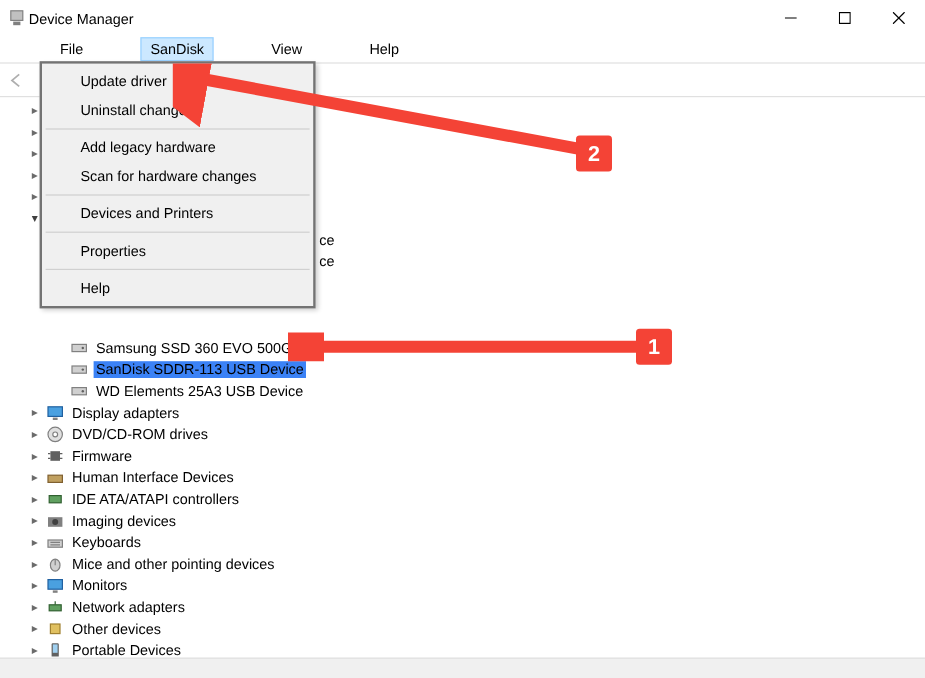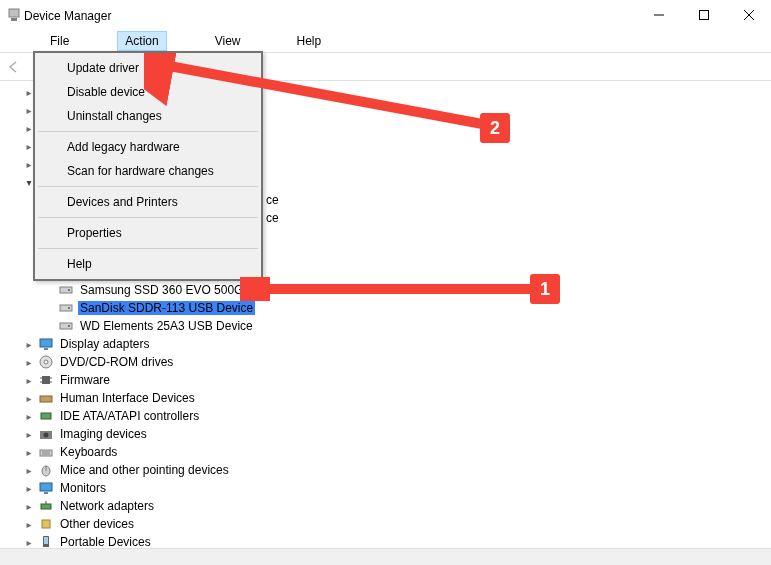--- a/index.html
+++ b/index.html
@@ -69,41 +69,40 @@
       <svg width="10" height="10">
           <line x1="0" y1="0" x2="10" y2="10" stroke="#000" stroke-width="1"></line>
           <line x1="10" y1="0" x2="0" y2="10" stroke="#000" stroke-width="1"></line>
         </svg>
     </div>
   </div>
 </div>
 
 <div class="menubar">
   <div class="menu-item">File</div>
-  <div class="menu-item active">Action</div>
+  <div class="menu-item active">SanDisk</div>
   <div class="menu-item">View</div>
   <div class="menu-item">Help</div>
 </div>
 
 <div class="toolbar">
   <div class="tool-btn">
     <svg width="14" height="14">
         <path d="M10 2 L4 7 L10 12" fill="none" stroke="#606060" stroke-width="1.5"></path>
       </svg>
   </div>
   <div class="tool-btn">
     <svg width="14" height="14">
         <path d="M4 2 L10 7 L4 12" fill="none" stroke="#a0a0a0" stroke-width="1.5"></path>
       </svg>
   </div>
 </div>
 
 <div class="dropdown">
   <div class="dropdown-item">Update driver</div>
-  <div class="dropdown-item">Disable device</div>
   <div class="dropdown-item">Uninstall changes</div>
   <div class="dropdown-sep"></div>
   <div class="dropdown-item">Add legacy hardware</div>
   <div class="dropdown-item">Scan for hardware changes</div>
   <div class="dropdown-sep"></div>
   <div class="dropdown-item">Devices and Printers</div>
   <div class="dropdown-sep"></div>
   <div class="dropdown-item">Properties</div>
   <div class="dropdown-sep"></div>
   <div class="dropdown-item">Help</div>

